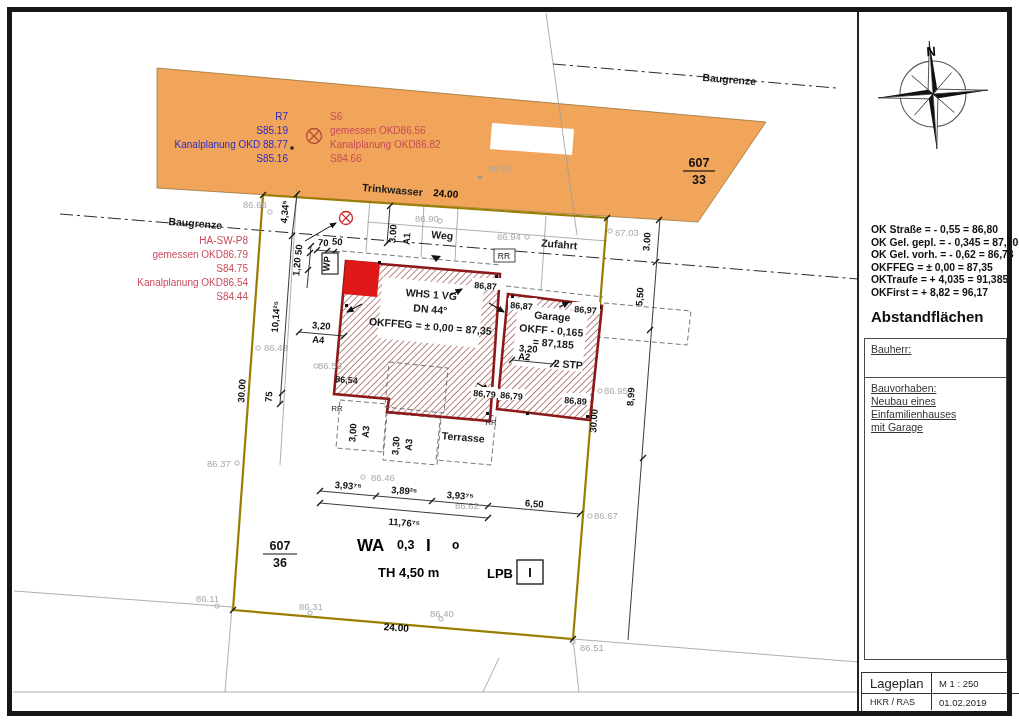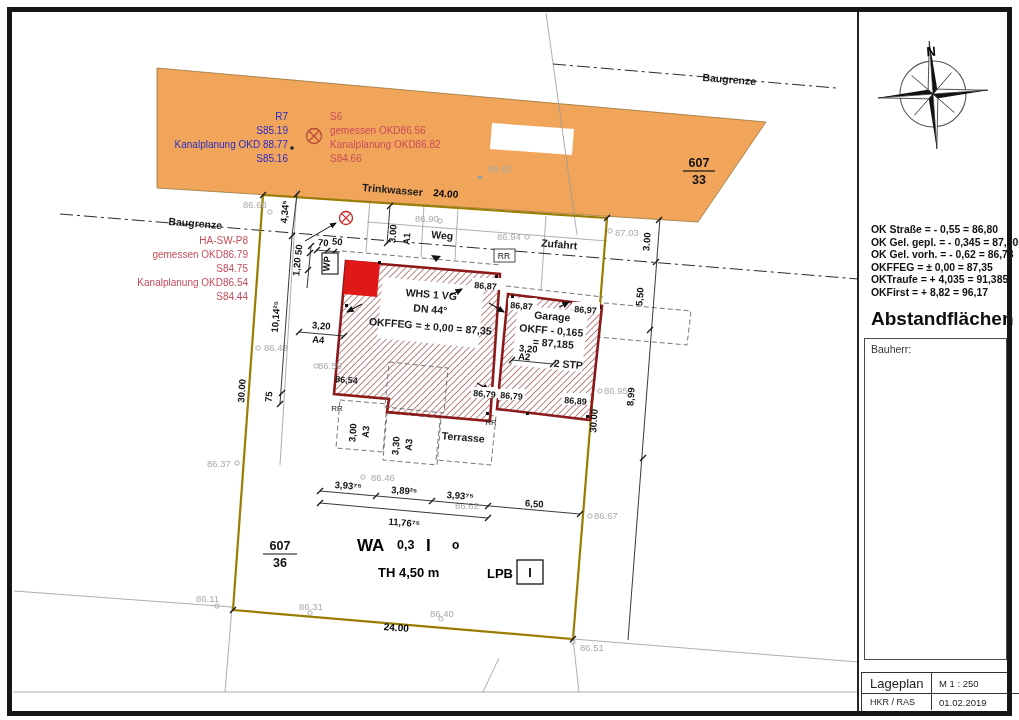--- a/index.html
+++ b/index.html
@@ -16,23 +16,23 @@
   .nb{fill:#2b2bc8;font-size:10px;}
   .lbl{fill:#1a1a1a;font-size:10.5px;font-weight:700;}
   .dash{stroke:#666;stroke-width:0.9;fill:none;stroke-dasharray:5 3;}
   .dimline{stroke:#222;stroke-width:0.9;fill:none;}
   .tick{stroke:#111;stroke-width:1.2;}
   .bgline{stroke:#2a2a2a;stroke-width:1;fill:none;stroke-dasharray:13 4 3 4;}
   .bld{stroke:#8c1a1a;stroke-width:2.6;}
   
   .panel-div{position:absolute;left:857px;top:10px;width:1.5px;height:702px;background:#222;}
   #levels{position:absolute;left:871px;top:224px;font-size:10.4px;font-weight:700;color:#111;line-height:12.6px;white-space:nowrap;}
-  #abstand{position:absolute;left:871px;top:308px;font-size:19px;font-weight:700;color:#0d0d0d;}
+  #abstand{position:absolute;left:871px;top:308px;font-size:15px;font-weight:700;color:#0d0d0d;}
   #ptable{position:absolute;left:864px;top:338px;width:143px;height:322px;border:1.5px solid #4a4a4a;box-sizing:border-box;}
-  .trow{box-sizing:border-box;border-bottom:1.5px solid #4a4a4a;padding:4px 6px;font-size:10.5px;color:#333;line-height:13px;}
+  .trow{box-sizing:border-box;border-bottom:1.5px solid #4a4a4a;padding:4px 6px;font-size:10.5px;color:#333;line-height:13px;text-decoration:underline;}
   .trow:last-child{border-bottom:none;}
   #titleblock{position:absolute;left:861px;top:672px;width:147px;height:40px;border:1.5px solid #333;box-sizing:border-box;}
   #titleblock .cell{position:absolute;box-sizing:border-box;color:#222;white-space:nowrap;overflow:hidden;}
   .tb-tl{left:0;top:0;width:69px;height:21px;border-bottom:1.2px solid #333;font-size:13px;padding:3px 0 0 8px;}
   .tb-tr{left:69px;top:0;width:92px;height:21px;border-left:1.2px solid #333;border-bottom:1.2px solid #333;font-size:9.5px;padding:5px 0 0 7px;}
   .tb-bl{left:0;top:21px;width:69px;height:16px;font-size:9px;padding:3px 0 0 8px;color:#444;}
   .tb-br{left:69px;top:21px;width:75px;height:16px;border-left:1.2px solid #333;font-size:9.5px;padding:3px 11px 0 7px;}
 </style>
 </head>
 <body>
@@ -353,20 +353,25 @@
     <div>OKTraufe = + 4,035 = 91,385</div>
     <div>OKFirst = + 8,82 = 96,17</div>
   </div>
 
   <div id="abstand">Abstandflächen</div>
 
   <div id="ptable">
     <div class="trow" style="height:39px">
       <span>Bauherr:</span>
     </div>
+    <div class="trow" style="height:82px">
+      <div>Bauvorhaben:</div>
+      <div>Neubau eines Einfamilienhauses</div>
+      <div>mit Garage</div>
+    </div>
   </div>
 
   <div id="titleblock">
     <div class="cell tb-tl">Lageplan</div>
     <div class="cell tb-tr">M  1 : 250</div>
     <div class="cell tb-bl">HKR / RAS</div>
     <div class="cell tb-br">01.02.2019</div>
   </div>
 
   <div id="frame"></div>

